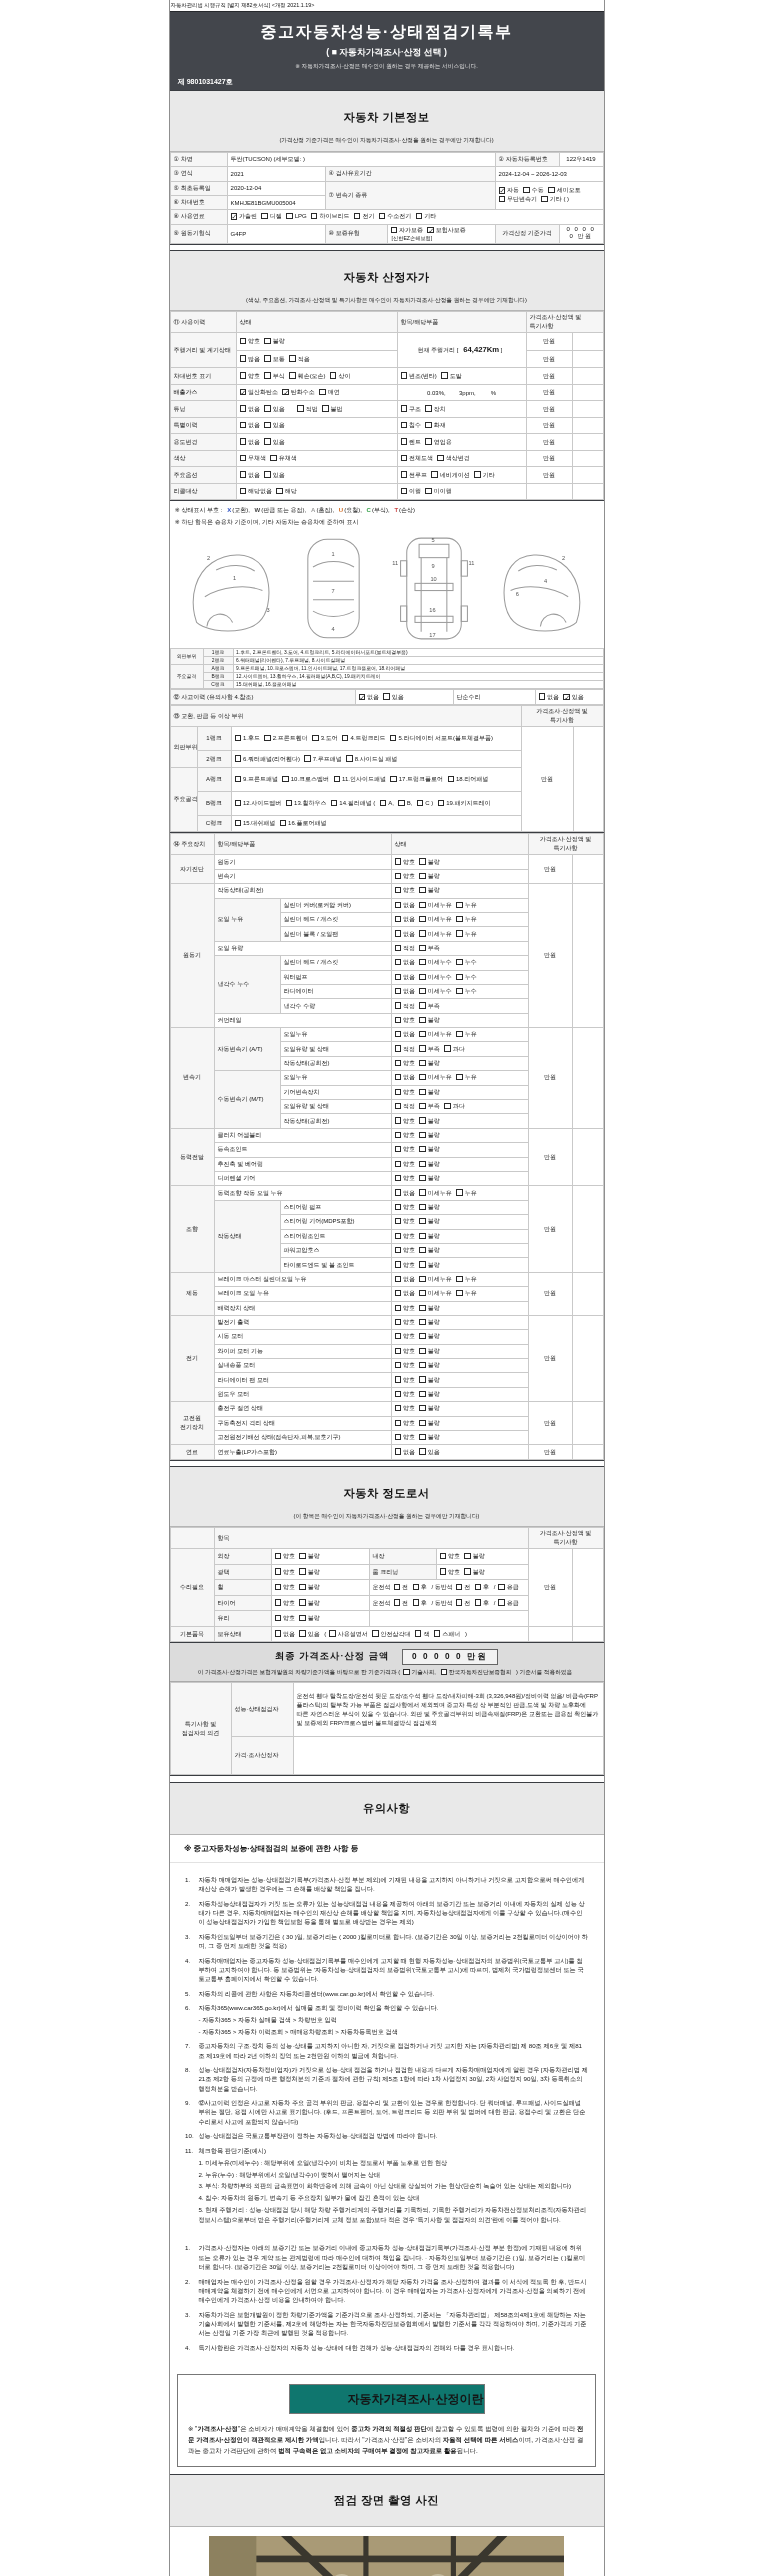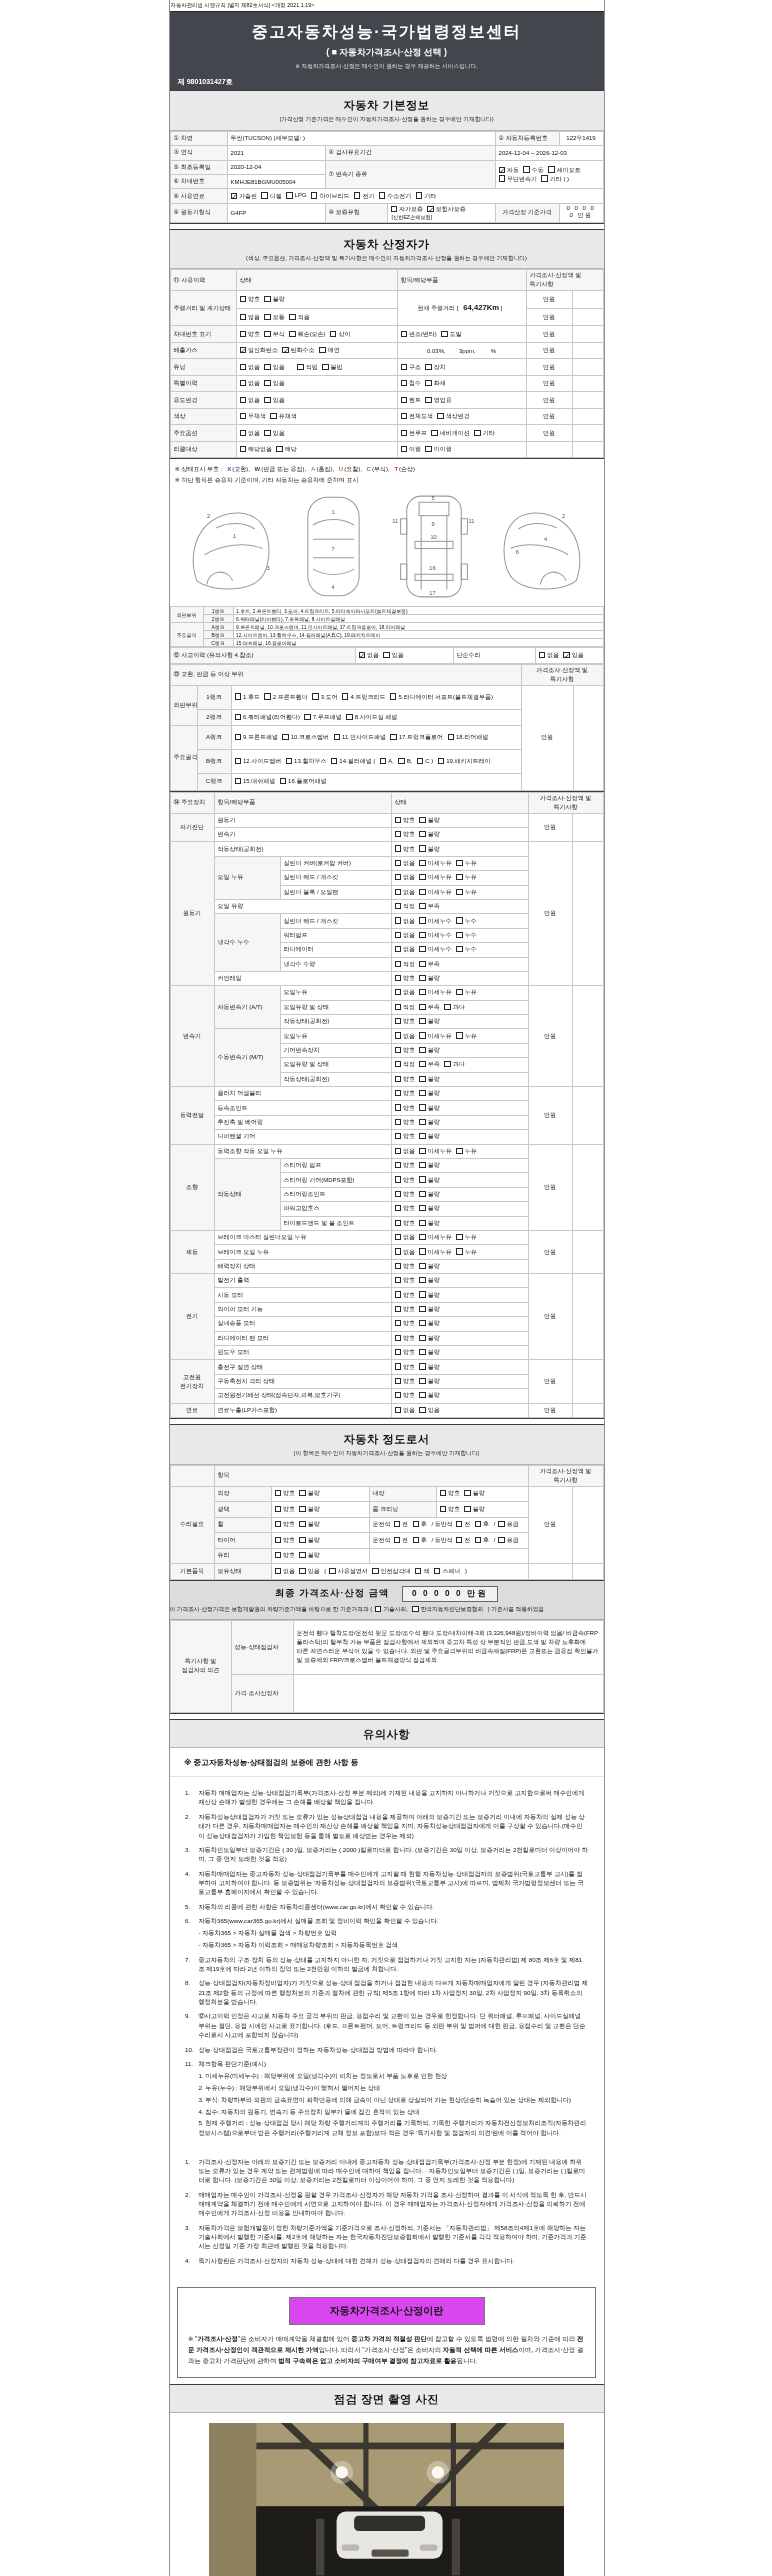--- a/index.html
+++ b/index.html
@@ -7,67 +7,67 @@
 body{font-family:"Liberation Sans","DejaVu Sans",sans-serif;color:#151515;width:773px}
 .page{width:436px;margin:0 auto;border-left:0.5px solid #8f8f8f;border-right:0.5px solid #8f8f8f;padding-bottom:17.5px;background:#fff}
 .formnote{font-size:5.4px;padding:2.1px 1px 1.5px;color:#111}
 .hdr{background:#43464c;color:#fff;text-align:center;padding:10.3px 5.2px 0;border-top:1px solid #26282c}
 .t1{font-size:16px;font-weight:bold;letter-spacing:1.5px}
 .t2{font-size:8.8px;font-weight:bold;margin-top:4.6px}
 .t3{font-size:5.7px;color:#e6e6e6;margin-top:3.1px}
 .docno{text-align:left;font-size:7px;font-weight:bold;padding:6.2px 3.1px 3.6px}
 .secband{background:#e9e9e9;border-top:1.5px solid #3a3d42;border-bottom:0.5px solid #b5b5b5;text-align:center;padding:6.7px 4.1px 5.7px;margin-top:5.2px}
 .secband.first{margin-top:0}
-.secband h2{margin:0;font-size:11.3px;font-weight:bold;letter-spacing:0.5px}
+.secband h2{margin:12px;font-size:11.3px;font-weight:bold;letter-spacing:0.5px}
 .secsub{font-size:5.7px;margin-top:3.1px}
 table{width:100%;border-collapse:collapse;table-layout:fixed}
 td{border:0.5px solid #c9c9c9;font-size:6px;padding:1px 3.1px;vertical-align:middle;text-align:left;word-break:keep-all}
 td.lab{background:#f6f6f6}
 td.ctr{text-align:center}
 td.price{text-align:center}
 .tblwrap{border-bottom:1.5px solid #3a3d42}
 .cb{display:inline-block;width:6.2px;height:6.2px;border:1px solid #2a2a2a;background:#fff;margin-right:2.1px;vertical-align:-1px;text-align:center;line-height:5.2px;font-size:6.7px;font-weight:bold;overflow:visible}
 .opt{display:inline-block;margin-right:4.6px;white-space:nowrap}
 .seg{margin-right:3.1px}
 .pre{white-space:pre}
 .mil{font-weight:bold;font-size:7.7px}
 .wnote{font-size:5.2px;margin-left:1px}
 .sp{letter-spacing:1.5px}
 .glab{text-align:center;background:#f6f6f6}
 .codes{padding:5.2px 5.2px 1px;font-size:6px}
 .codes .cl{font-weight:bold;margin-right:1px}
 .codes div{margin-bottom:2.1px}
 .diagrams{display:flex;justify-content:center;align-items:flex-end;gap:17.5px;padding:4.1px 0 5.2px}
 .legend td{font-size:4.9px;padding:0.5px 2.6px}
-.finalband{background:#dcdcdc;border-top:1.5px solid #3a3d42;border-bottom:0.5px solid #aaa;padding:5.2px 0 4.6px;text-align:left}
+.finalband{background:#dcdcdc;border-top:1.5px solid #3a3d42;border-bottom:0.5px solid #aaa;padding:5.2px 0 4.6px;text-align:center}
 .finalrow{display:flex;justify-content:center;align-items:center;gap:12.4px}
 .finalrow .fl{font-size:9.3px;font-weight:bold;letter-spacing:1px}
 .finalrow .fv{border:0.5px solid #666;background:#f2f2f2;padding:1.5px 9.3px;font-size:8.2px;font-weight:bold;letter-spacing:2.1px}
 .finalnote{font-size:5.7px;margin-top:4.1px}
 .noticehead{font-size:7.7px;font-weight:bold;padding:9.3px 14.4px 8.2px;border-bottom:0.5px solid #e2e2e2}
 .noticebody{padding:6.2px 15.5px 3.1px;font-size:6.2px;line-height:1.5}
 .nitem{display:flex;margin:5.2px 0}
 .nnum{width:13.4px;flex:none}
 .nbody{flex:1}
 .nsub{margin-top:2.6px}
 .pbox{border:0.5px solid #777;margin:13.4px 7.2px 6.2px;padding:9.3px 10.3px 10.3px}
-.pboxtitle{border:0.5px solid #777;width:196px;margin:0 auto 8.2px;text-align:center;font-size:10px;font-weight:bold;padding:5.7px 0;background:#d946ef}
+.pboxtitle{border:0.5px solid #777;width:196px;margin:0 auto 8.2px;text-align:right;font-size:12px;font-weight:bold;padding:5.7px 0;background:#0f766e}
 .pboxbody{font-size:6.4px;line-height:1.75}
 .photowrap{padding:9.3px 0 3.1px;text-align:center}
 svg.photo{display:block;margin:0 auto 8.2px}
 svg text{font-family:"Liberation Sans",sans-serif}
 </style>
 </head>
 <body>
 
 <div class="page">
   <div class="formnote">자동차관리법 시행규칙 [별지 제82호서식] &lt;개정 2021.1.19&gt;</div>
 
   <div class="hdr">
-    <div class="t1">중고자동차성능·국가법령정보센터</div>
+    <div class="t1">중고자동차성능·상태점검기록부</div>
     <div class="t2">( ■ 자동차가격조사·산정 선택 )</div>
     <div class="t3">※ 자동차가격조사·산정은 매수인이 원하는 경우 제공하는 서비스입니다.</div>
     <div class="docno">제 9801031427호</div>
   </div>
 
   <div class="secband first">
     <h2>자동차 기본정보</h2>
     <div class="secsub">(가격산정 기준가격은 매수인이 자동차가격조사·산정을 원하는 경우에만 기재합니다)</div>
   </div>
   <div class="tblwrap" id="basicTable">

